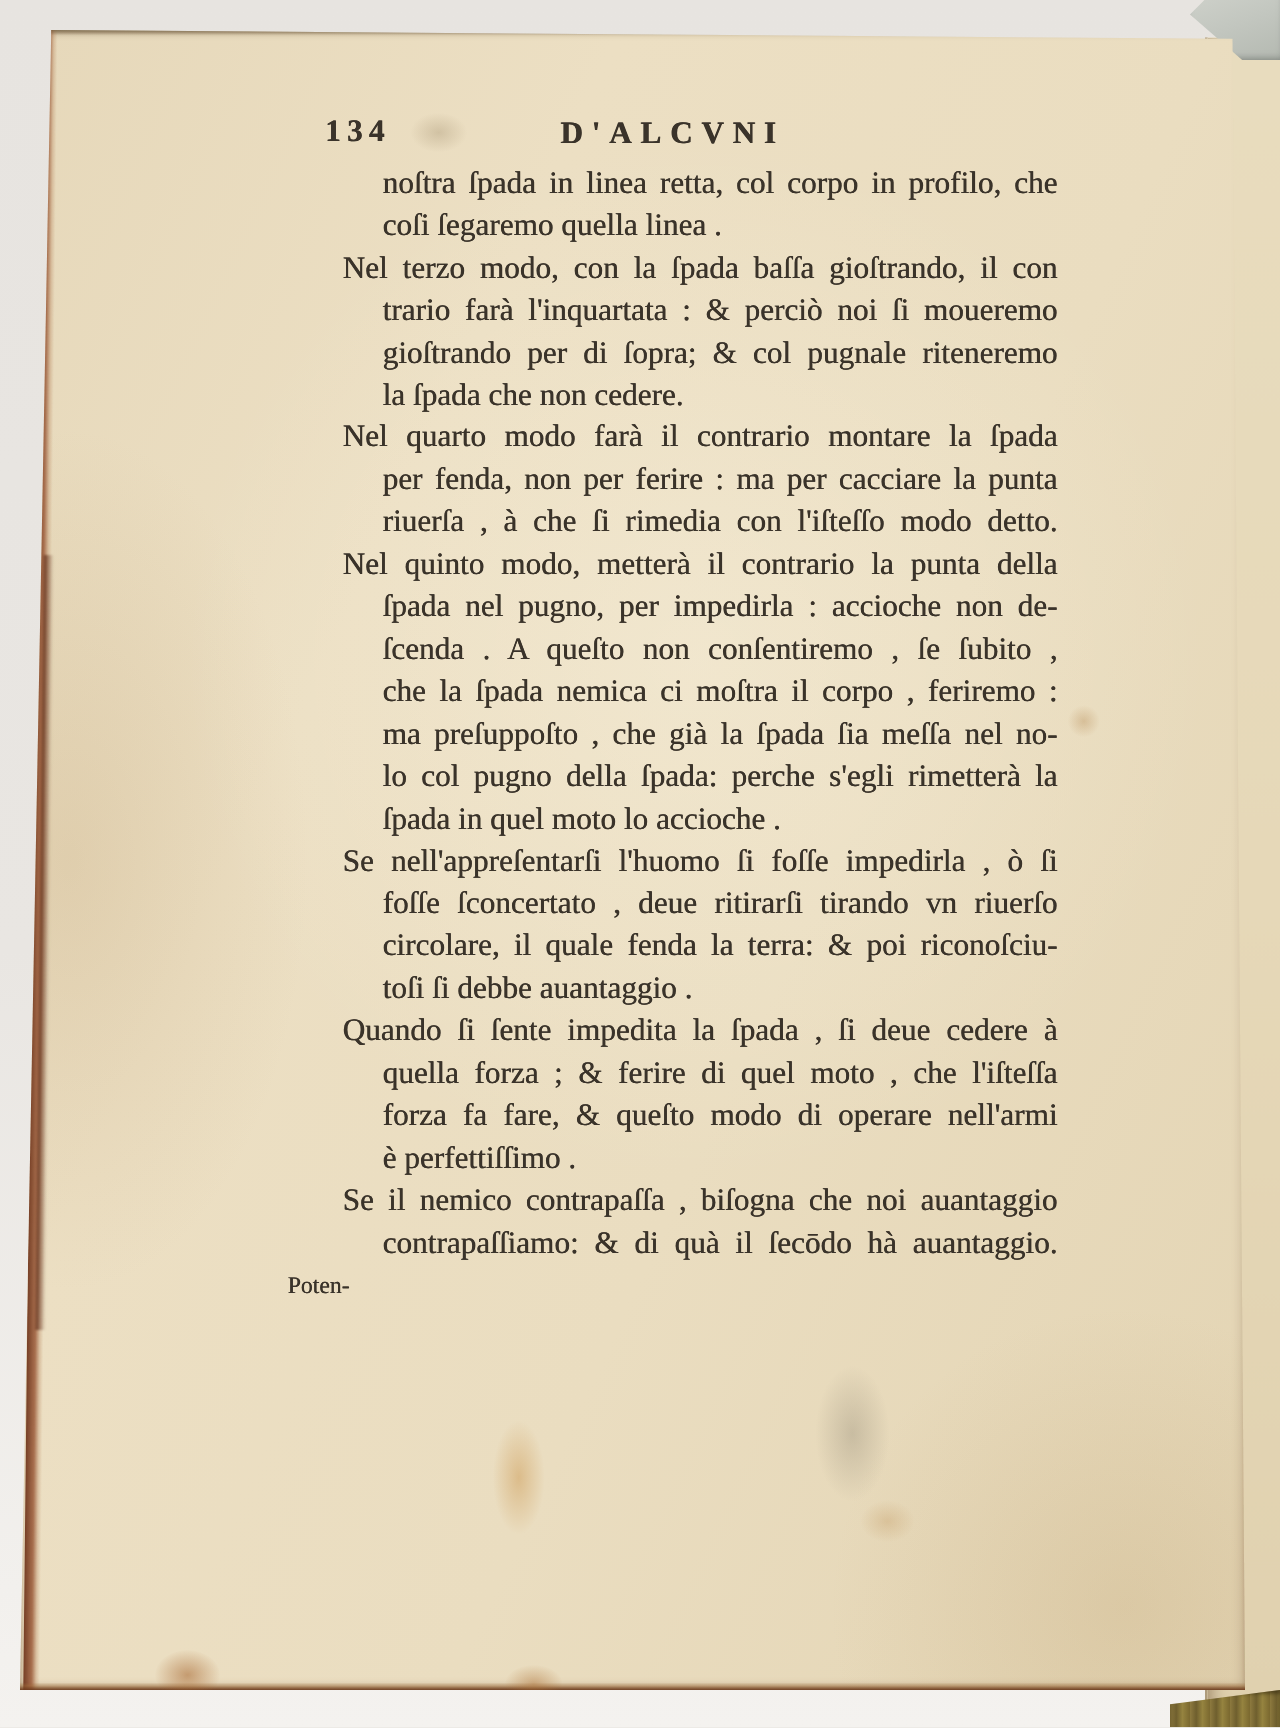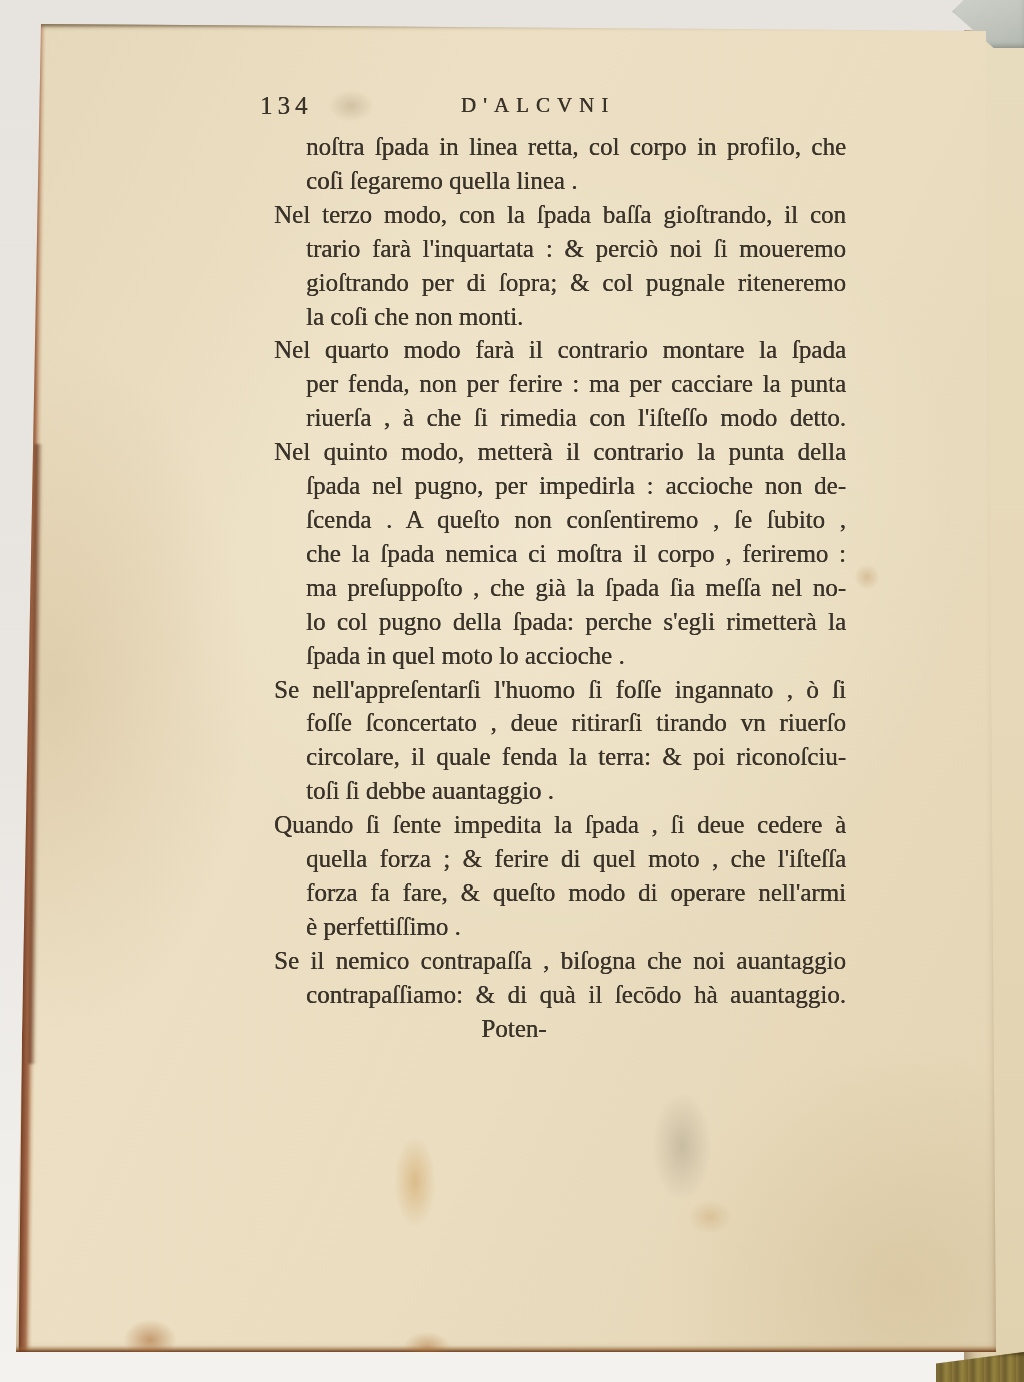--- a/index.html
+++ b/index.html
@@ -74,41 +74,41 @@
   .stain.tan2{left:108px;top:1296px;width:52px;height:40px;background:radial-gradient(ellipse,rgba(165,100,45,.55),rgba(165,100,45,0) 72%);}
   .stain.tan3{left:388px;top:1308px;width:46px;height:30px;background:radial-gradient(ellipse,rgba(170,110,50,.45),rgba(170,110,50,0) 72%);}
   .stain.tan4{left:672px;top:1176px;width:44px;height:34px;background:radial-gradient(ellipse,rgba(190,145,85,.3),rgba(190,145,85,0) 70%);}
   .stain.dot1{left:838px;top:540px;width:26px;height:26px;background:radial-gradient(ellipse,rgba(170,120,60,.3),rgba(170,120,60,0) 70%);}
   .stain.smudge-top{left:312px;top:66px;width:46px;height:32px;background:radial-gradient(ellipse,rgba(150,130,95,.3),rgba(150,130,95,0) 70%);}
   
   .textblock{
     position:absolute;left:214px;top:64px;width:616px;
     color:#3a332a;
   }
-  .runhead{position:relative;height:42px;}
+  .runhead{position:relative;height:42px;font-weight:bold;}
   .pagenum{
     position:absolute;left:30px;top:4px;
     font-size:25px;letter-spacing:5px;
     text-shadow:.3px 0 0 currentColor;
   }
   .runtitle{
     position:absolute;left:0;right:0;top:5px;text-align:center;
-    font-size:21px;letter-spacing:7px;
+    font-size:25px;letter-spacing:7px;
     text-shadow:.4px 0 0 currentColor;
   }
   .line{
     font-size:25px;line-height:33.9px;white-space:nowrap;
     text-shadow:.3px 0 0 currentColor;
     padding-left:32px;
     margin-left:44px;
   }
   .line.first{padding-left:0;}
   .line.j{text-align:justify;text-align-last:justify;white-space:normal;}
   .catchword{
-    font-size:25px;line-height:33.9px;text-align:center;padding-right:48px;
+    font-size:19px;line-height:33.9px;text-align:left;padding-right:48px;
     text-shadow:.3px 0 0 currentColor;
   }
 </style>
 </head>
 <body>
 
 <div class="photo">
 
   <div class="facing-page"></div>
   <div class="cloth-corner"></div>
@@ -135,38 +135,38 @@
       </div>
       <div id="text-body">
           <div>
             <div class="line j">noſtra ſpada in linea retta, col corpo in profilo, che</div>
             <div class="line">coſi ſegaremo quella linea .</div>
           </div>
           <div>
             <div class="line first j">Nel terzo modo, con la ſpada baſſa gioſtrando, il con</div>
             <div class="line j">trario farà l'inquartata : &amp; perciò noi ſi moueremo</div>
             <div class="line j">gioſtrando per di ſopra; &amp; col pugnale riteneremo</div>
-            <div class="line">la coſi che non monti.</div>
+            <div class="line">la ſpada che non cedere.</div>
           </div>
           <div>
             <div class="line first j">Nel quarto modo farà il contrario montare la ſpada</div>
             <div class="line j">per fenda, non per ferire : ma per cacciare la punta</div>
             <div class="line j">riuerſa , à che ſi rimedia con l'iſteſſo modo detto.</div>
           </div>
           <div>
             <div class="line first j">Nel quinto modo, metterà il contrario la punta della</div>
             <div class="line j">ſpada nel pugno, per impedirla : accioche non de-</div>
             <div class="line j">ſcenda . A queſto non conſentiremo , ſe ſubito ,</div>
             <div class="line j">che la ſpada nemica ci moſtra il corpo , feriremo :</div>
             <div class="line j">ma preſuppoſto , che già la ſpada ſia meſſa nel no-</div>
             <div class="line j">lo col pugno della ſpada: perche s'egli rimetterà la</div>
             <div class="line">ſpada in quel moto lo accioche .</div>
           </div>
           <div>
-            <div class="line first j">Se nell'appreſentarſi l'huomo ſi foſſe ingannato , ò ſi</div>
+            <div class="line first j">Se nell'appreſentarſi l'huomo ſi foſſe impedirla , ò ſi</div>
             <div class="line j">foſſe ſconcertato , deue ritirarſi tirando vn riuerſo</div>
             <div class="line j">circolare, il quale fenda la terra: &amp; poi riconoſciu-</div>
             <div class="line">toſi ſi debbe auantaggio .</div>
           </div>
           <div>
             <div class="line first j">Quando ſi ſente impedita la ſpada , ſi deue cedere à</div>
             <div class="line j">quella forza ; &amp; ferire di quel moto , che l'iſteſſa</div>
             <div class="line j">forza fa fare, &amp; queſto modo di operare nell'armi</div>
             <div class="line">è perfettiſſimo .</div>
           </div>

